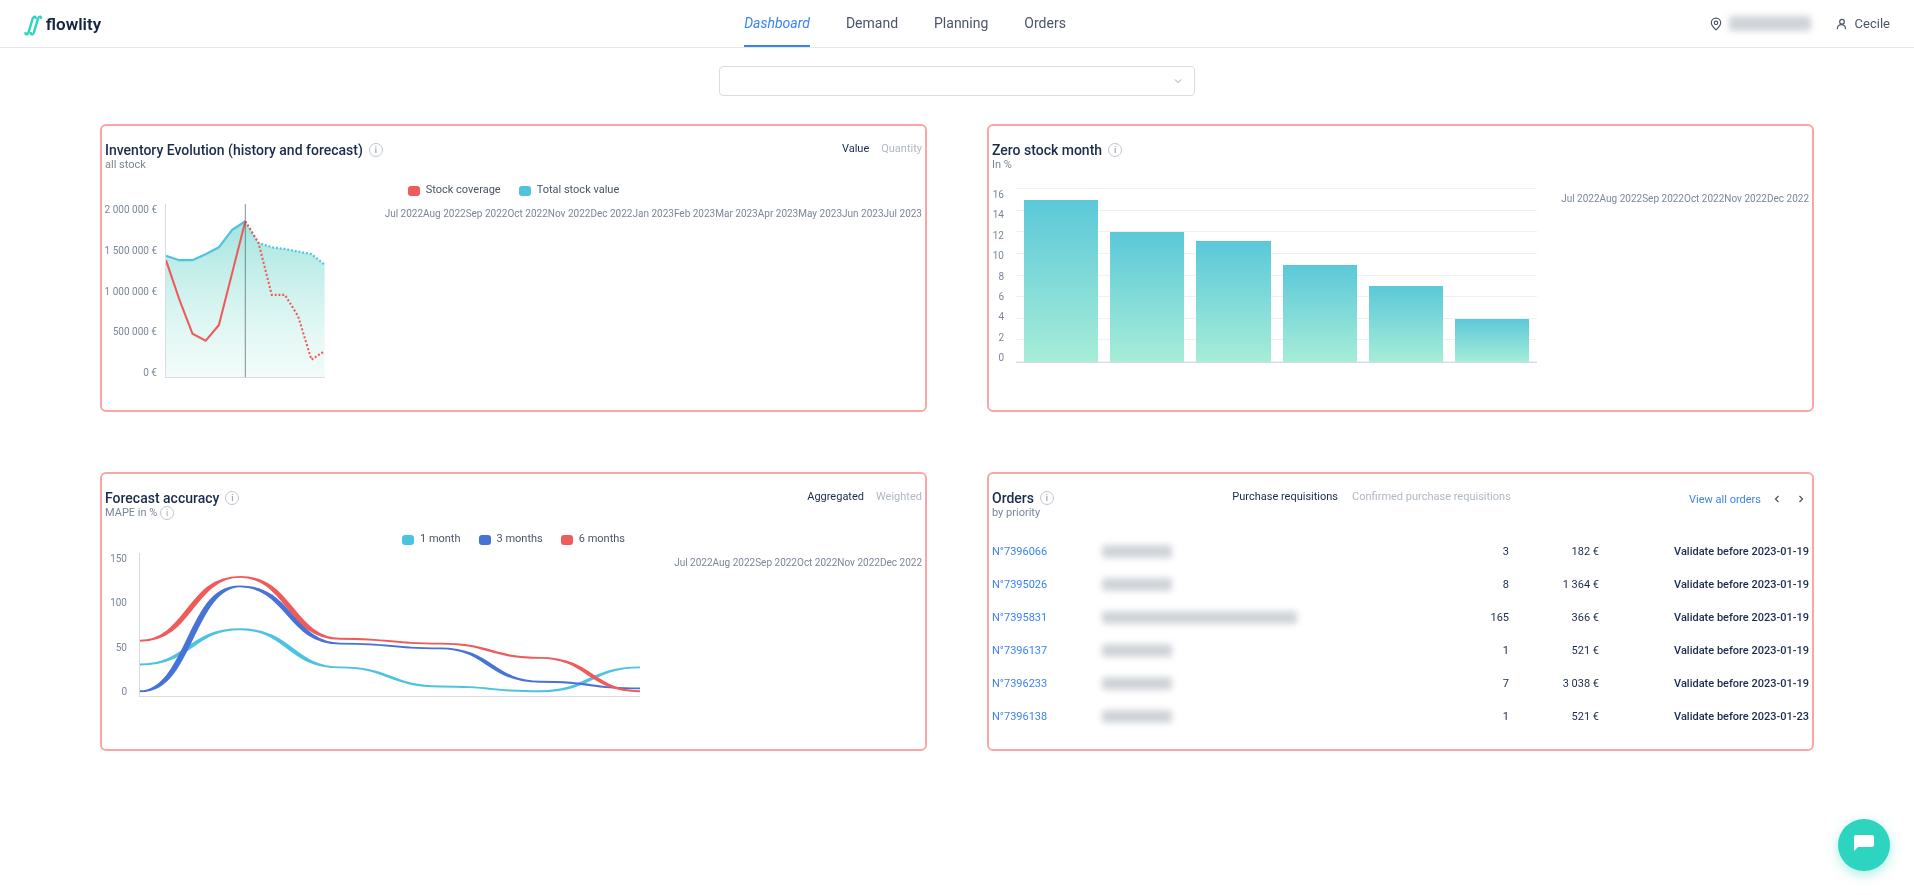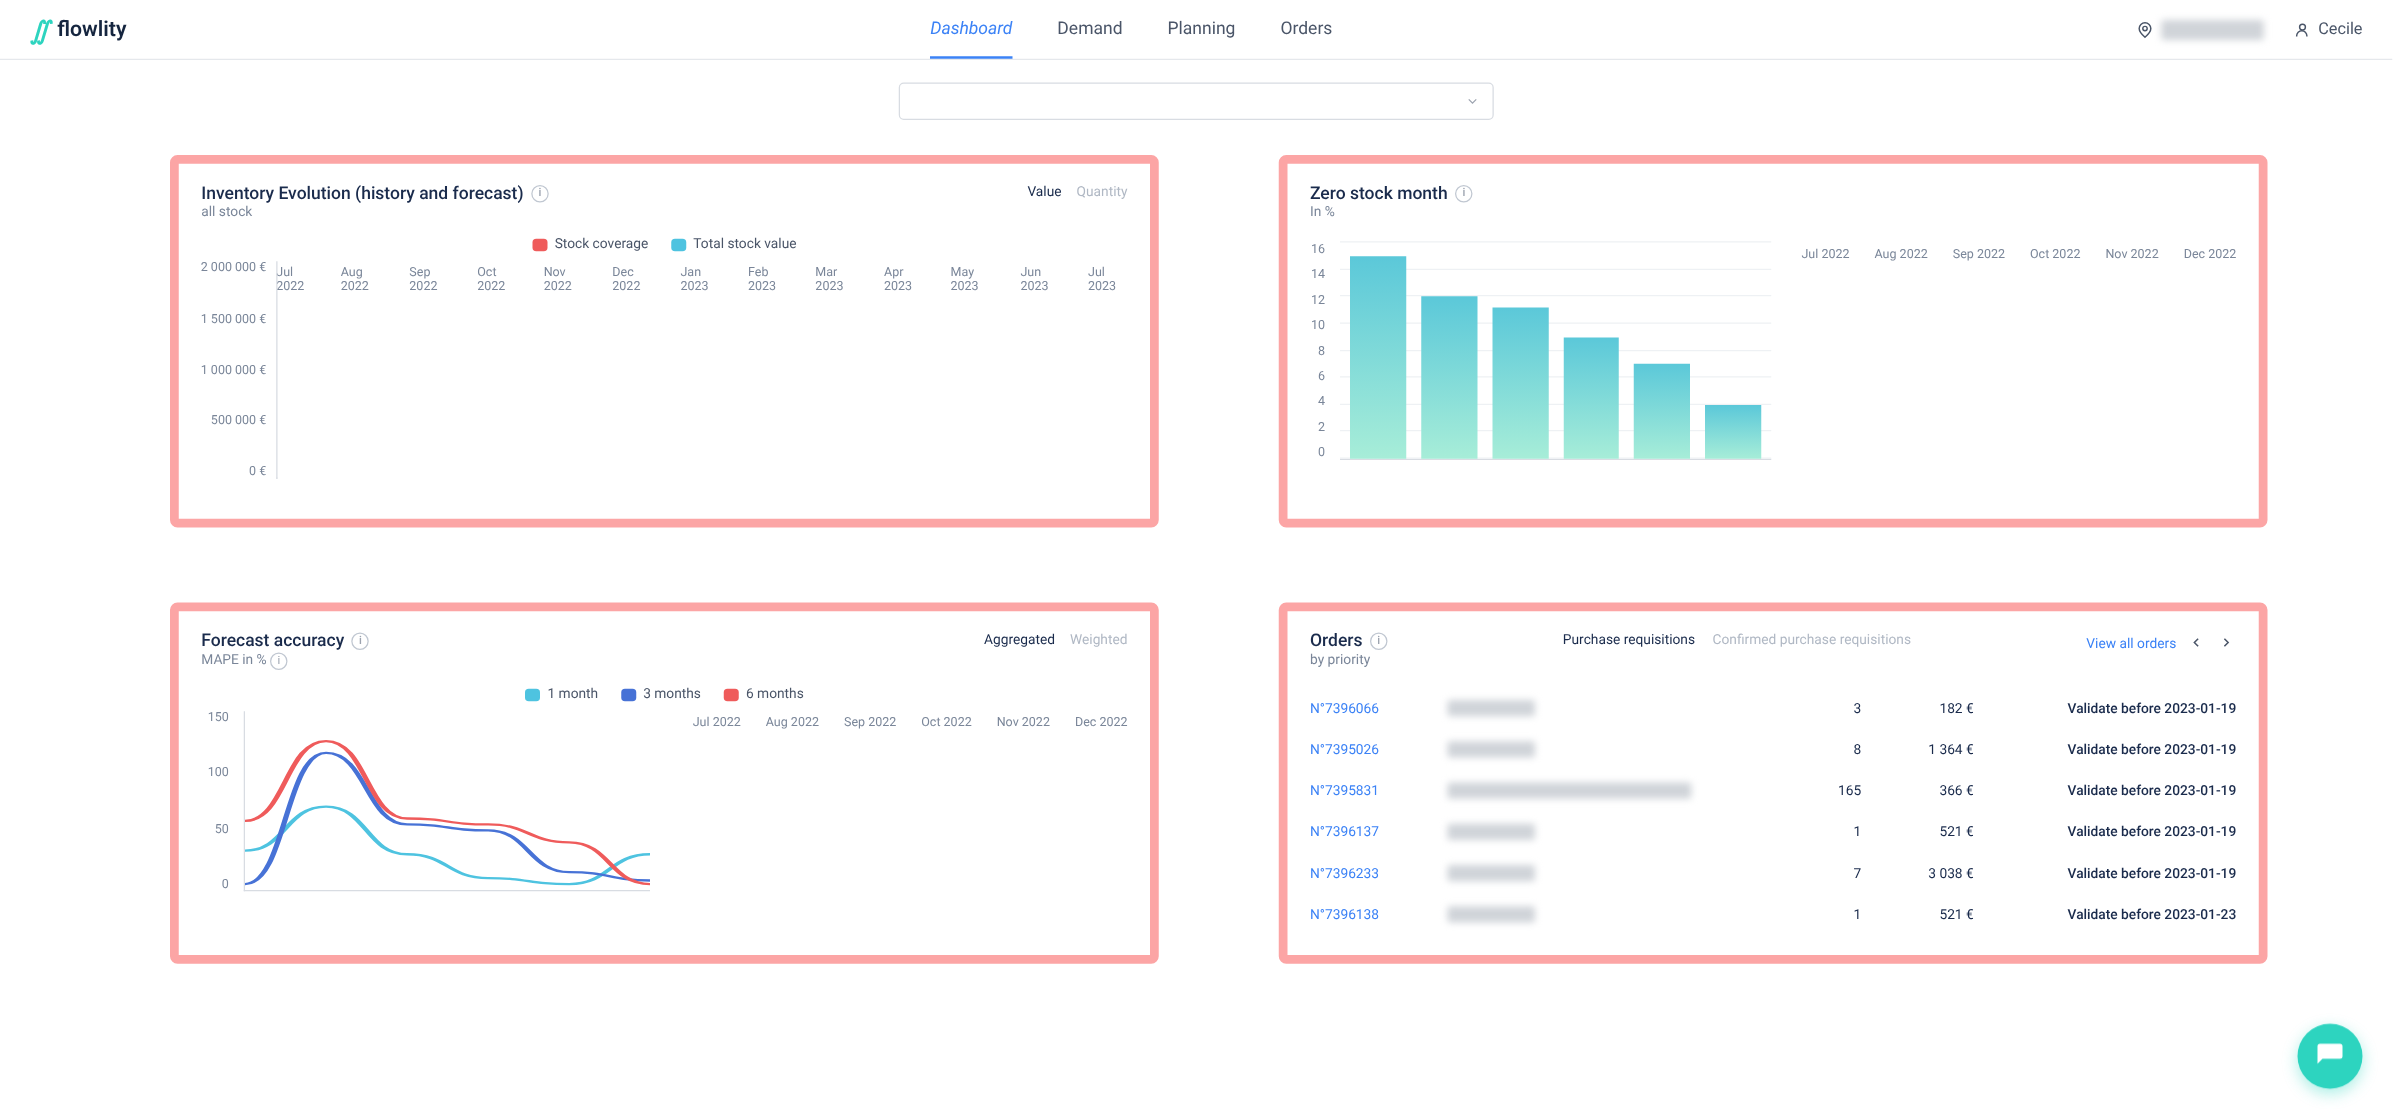--- a/index.html
+++ b/index.html
@@ -9,35 +9,35 @@
 .logo-mark { color: #2dd4bf; font-size: 20px; font-style: italic; font-weight: 700; }
 .nav { display: flex; gap: 36px; }
 .nav-item { font-size: 14px; color: #4a5568; padding: 14px 0; cursor: pointer; border-bottom: 2px solid transparent; }
 .nav-item.active { color: #3b82f6; border-bottom-color: #3b82f6; font-style: italic; }
 .header-right { display: flex; align-items: center; gap: 24px; }
 .loc, .user { display: flex; align-items: center; gap: 6px; font-size: 13px; color: #4a5568; }
 .blur { filter: blur(3px); background: #d0d4d9; color: transparent; border-radius: 2px; padding: 0 4px; }
 .selector-row { display: flex; justify-content: center; padding: 18px 0; }
 .selector { width: 476px; height: 30px; border: 1px solid #d8dce2; border-radius: 4px; display: flex; align-items: center; justify-content: flex-end; padding: 0 10px; color: #9ca3af; cursor: pointer; }
 .grid { display: grid; grid-template-columns: 1fr 1fr; gap: 60px; padding: 10px 100px 40px; }
-.card { border: 7px solid #fca5a5; border-radius: 6px; padding: 16px 18px; background: #fff; margin-left: 36px; }
+.card { border: 2px solid #fca5a5; border-radius: 6px; padding: 16px 3px; background: #fff; }
 .card-head { display: flex; justify-content: space-between; align-items: flex-start; margin-bottom: 4px; }
 .card-title { font-size: 14px; font-weight: 500; color: #1a2b4c; display: flex; align-items: center; gap: 6px; }
 .info-icon { width: 14px; height: 14px; border: 1px solid #c0c7d1; border-radius: 50%; display: inline-flex; align-items: center; justify-content: center; font-size: 9px; color: #9ca3af; }
 .card-sub { font-size: 11px; color: #7a8699; }
 .toggle-group { display: flex; gap: 12px; font-size: 11px; }
 .toggle-opt { color: #b0b8c4; cursor: pointer; }
 .toggle-opt.active { color: #1a2b4c; }
 .legend { display: flex; justify-content: center; gap: 18px; font-size: 11px; color: #4a5568; margin: 12px 0 8px; }
 .legend-item { display: flex; align-items: flex-end; gap: 6px; }
 .swatch { width: 12px; height: 10px; border-radius: 3px; }
 .chart-area { position: relative; flex: 1; }
 .y-axis { position: absolute; left: -4px; top: 0; bottom: 16px; width: 60px; display: flex; flex-direction: column; justify-content: space-between; text-align: right; font-size: 10px; color: #7a8699; }
 .y-axis span { padding-right: 4px; }
-.x-axis { display: flex; justify-content: space-between; font-size: 10px; color: #7a8699; padding-left: 60px; margin-top: 4px; gap: 20px; }
+.x-axis { display: flex; justify-content: space-between; font-size: 10px; color: #7a8699; padding-left: 60px; margin-top: 4px; }
 .plot { position: absolute; left: 60px; right: 0; top: 0; bottom: 16px; border-left: 1px solid #d8dce2; border-bottom: 1px solid #d8dce2; }
 .orders-head { display: flex; justify-content: space-between; align-items: flex-start; }
 .orders-tabs { display: flex; gap: 14px; font-size: 11px; align-items: center; }
 .orders-tab { color: #b0b8c4; cursor: pointer; }
 .orders-tab.active { color: #1a2b4c; }
 .view-all { color: #3b82f6; font-size: 11px; cursor: pointer; }
 .order-row { display: grid; grid-template-columns: 100px 1fr 60px 80px 200px; gap: 10px; font-size: 11px; padding: 10px 0; align-items: center; }
 .order-id { color: #3b82f6; cursor: pointer; }
 .order-qty, .order-amt { text-align: right; color: #1a2b4c; }
 .order-date { text-align: right; color: #1a2b4c; font-weight: 500; }

